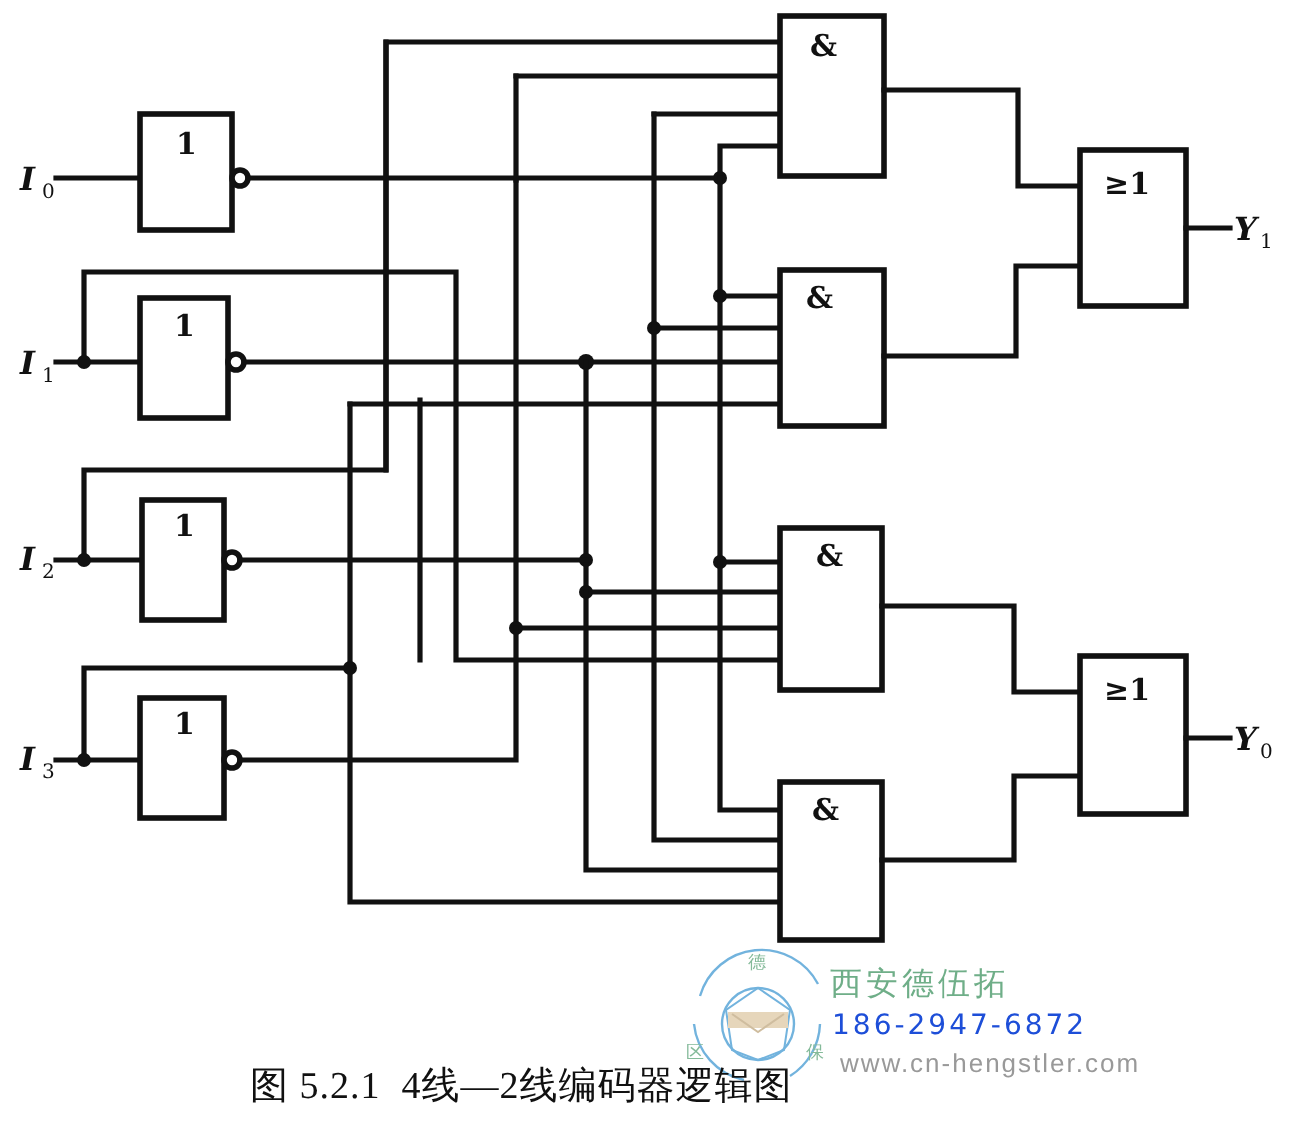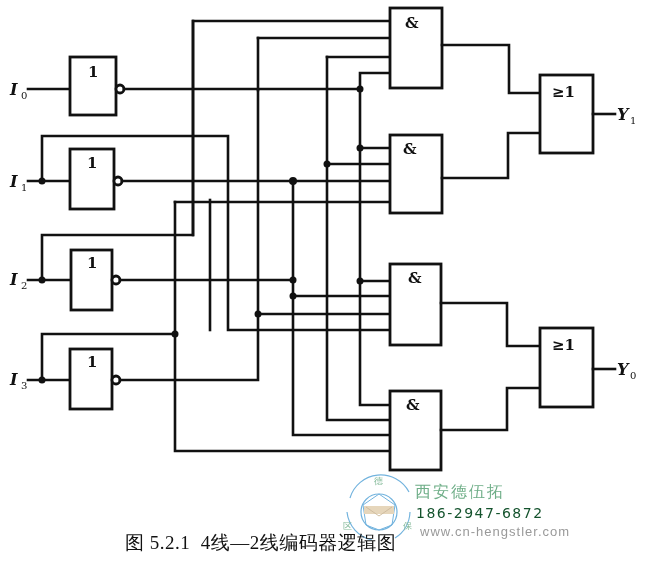--- a/index.html
+++ b/index.html
@@ -6,21 +6,21 @@
     body { width: 650px; height: 567px; position: relative; overflow: hidden; font-family: "DejaVu Serif", serif; }
     #diagram { position: absolute; left: 0; top: 0; width: 650px; height: 567px; }
     .wire { stroke: #111; stroke-width: 2.6; fill: none; stroke-linecap: square; }
     .gate { stroke: #111; stroke-width: 2.8; fill: #fff; }
     .dot { fill: #111; }
     .gate-label { font-family: "DejaVu Serif", serif; font-size: 15px; fill: #111; font-weight: bold; }
     .io-label { font-family: "DejaVu Serif", serif; font-style: italic; font-size: 16px; fill: #111; font-weight: bold; }
     .io-sub { font-family: "DejaVu Serif", serif; font-size: 10px; fill: #111; }
     .caption { position: absolute; left: 125px; top: 530px; font-family: Liberation Serif, serif; font-size: 19px; color: #111; white-space: pre; letter-spacing: 0.5px; }
     .wm-name { position: absolute; left: 415px; top: 482px; font-family: "DejaVu Sans", sans-serif; font-size: 16px; color: #6fae88; letter-spacing: 2px; text-align: right; }
-    .wm-phone { position: absolute; left: 416px; top: 505px; font-family: "DejaVu Sans", sans-serif; font-size: 14px; color: #14532d; letter-spacing: 1.5px; }
+    .wm-phone { position: absolute; left: 416px; top: 505px; font-family: "DejaVu Sans", sans-serif; font-size: 14px; color: #1d4ed8; letter-spacing: 1.5px; }
     .wm-url { position: absolute; left: 420px; top: 524px; font-family: Liberation Sans, sans-serif; font-size: 13px; color: #999; letter-spacing: 1px; }
   </style>
 </head>
 <body>
 
 <svg id="diagram" viewBox="0 0 650 567" xmlns="http://www.w3.org/2000/svg">
 
   <g>
     <text class="io-label" x="10" y="95">I</text>
     <text class="io-sub" x="21" y="99">0</text>

